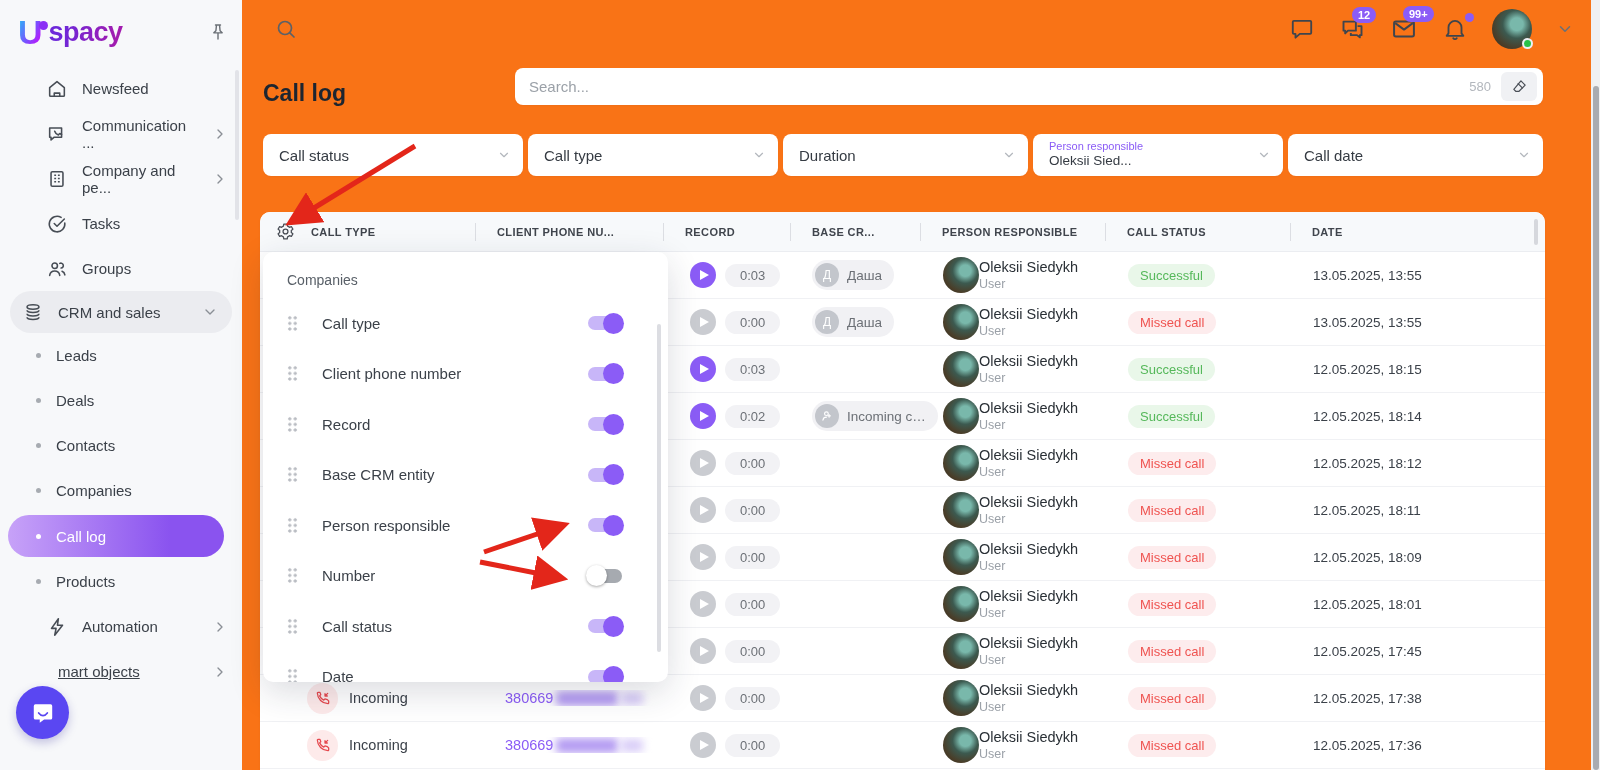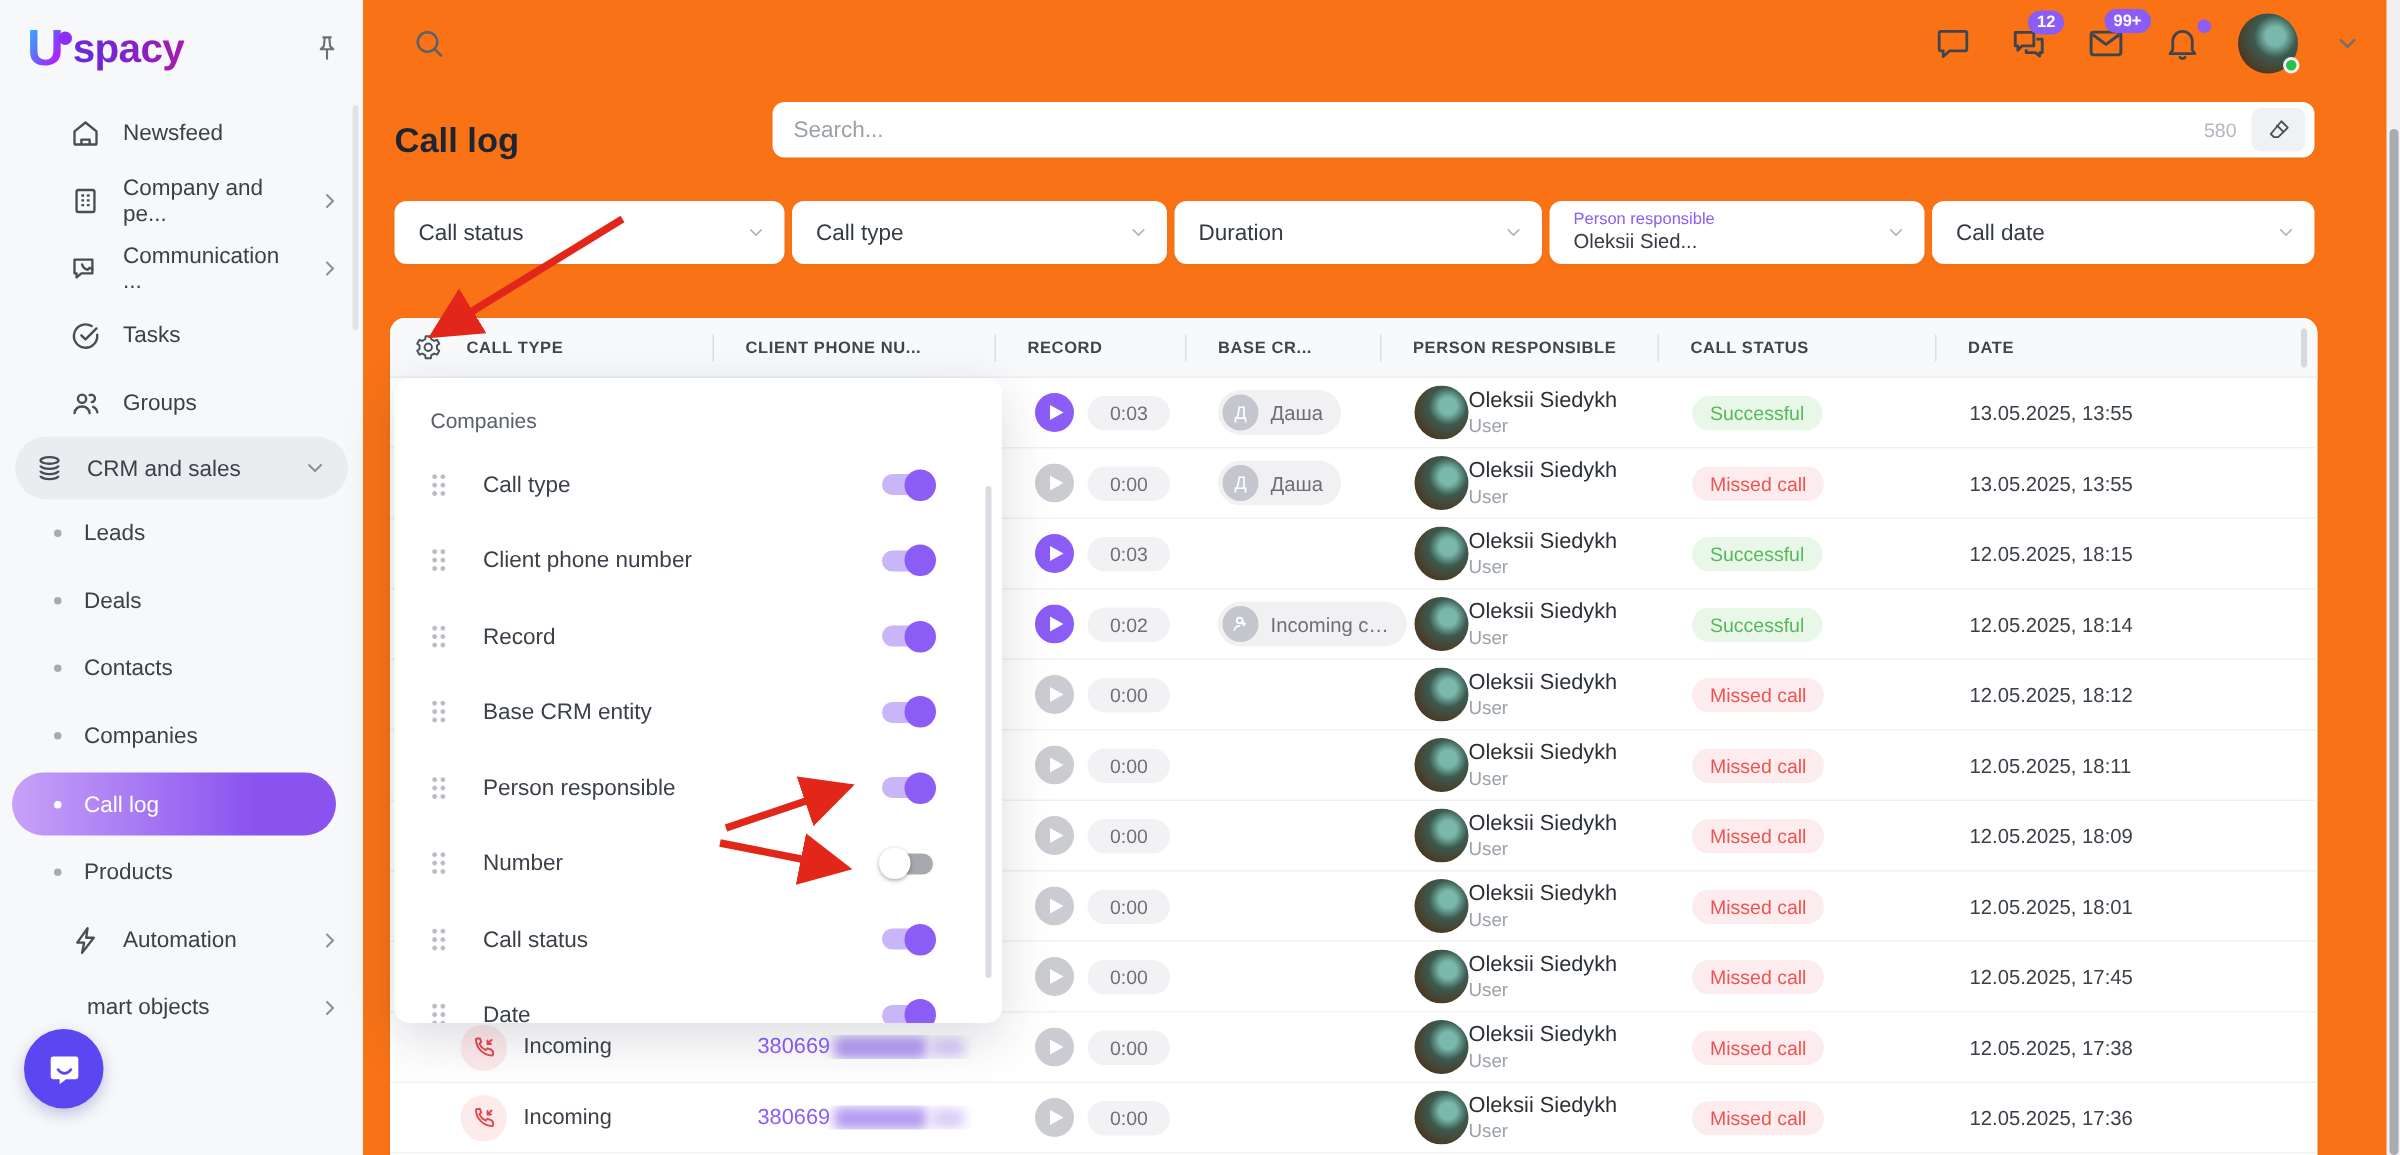--- a/index.html
+++ b/index.html
@@ -125,40 +125,40 @@
       <span class="nico">
           <svg viewBox="0 0 24 24" fill="none" stroke="currentColor" stroke-width="1.7" stroke-linejoin="round">
             <path d="M4 10.5 12 4l8 6.5V19a1 1 0 0 1-1 1H5a1 1 0 0 1-1-1Z"></path>
             <path d="M9 20v-3.5h6V20"></path>
           </svg>
         </span>
       <span>Newsfeed</span>
     </div>
     <div class="nav-item">
       <span class="nico">
+          <svg viewBox="0 0 24 24" fill="none" stroke="currentColor" stroke-width="1.7" stroke-linejoin="round" stroke-linecap="round">
+            <path d="M4 5.5h13v10H9l-3.5 3v-3H4Z"></path>
+            <path d="M9.5 9c.6 2 2 3.4 4 4l1.5-1.5 2 1"></path>
+          </svg>
+        </span>
+      <span>Communication ...</span>
+      <span class="chev">
+          <svg width="16" height="16" viewBox="0 0 24 24" fill="none" stroke="currentColor" stroke-width="2" stroke-linecap="round" stroke-linejoin="round">
+            <polyline points="9,6 15,12 9,18"></polyline>
+          </svg>
+        </span>
+    </div>
+    <div class="nav-item">
+      <span class="nico">
           <svg viewBox="0 0 24 24" fill="none" stroke="currentColor" stroke-width="1.7" stroke-linejoin="round">
             <rect x="5.5" y="4" width="13" height="16" rx="1.5"></rect>
             <path d="M9 8h2M13 8h2M9 11.5h2M13 11.5h2M9 15h2M13 15h2"></path>
           </svg>
         </span>
       <span>Company and pe...</span>
-      <span class="chev">
-          <svg width="16" height="16" viewBox="0 0 24 24" fill="none" stroke="currentColor" stroke-width="2" stroke-linecap="round" stroke-linejoin="round">
-            <polyline points="9,6 15,12 9,18"></polyline>
-          </svg>
-        </span>
-    </div>
-    <div class="nav-item">
-      <span class="nico">
-          <svg viewBox="0 0 24 24" fill="none" stroke="currentColor" stroke-width="1.7" stroke-linejoin="round" stroke-linecap="round">
-            <path d="M4 5.5h13v10H9l-3.5 3v-3H4Z"></path>
-            <path d="M9.5 9c.6 2 2 3.4 4 4l1.5-1.5 2 1"></path>
-          </svg>
-        </span>
-      <span>Communication ...</span>
       <span class="chev">
           <svg width="16" height="16" viewBox="0 0 24 24" fill="none" stroke="currentColor" stroke-width="2" stroke-linecap="round" stroke-linejoin="round">
             <polyline points="9,6 15,12 9,18"></polyline>
           </svg>
         </span>
     </div>
     <div class="nav-item">
       <span class="nico">
           <svg viewBox="0 0 24 24" fill="none" stroke="currentColor" stroke-width="1.7" stroke-linecap="round" stroke-linejoin="round">
             <path d="M20.5 11a8.5 8.5 0 1 1-4-6.2"></path>
@@ -221,21 +221,21 @@
             <path d="M13.5 3 6 13.5h5L9.5 21 18 10h-5.5Z"></path>
           </svg>
         </span>
       <span>Automation</span>
       <span class="chev">
           <svg width="16" height="16" viewBox="0 0 24 24" fill="none" stroke="currentColor" stroke-width="2" stroke-linecap="round" stroke-linejoin="round">
             <polyline points="9,6 15,12 9,18"></polyline>
           </svg>
         </span>
     </div>
-    <div class="nav-item" style="padding-left:32px;">
+    <div class="nav-item" style="padding-left:32px;text-decoration:underline;">
       <span>mart objects</span>
       <span class="chev">
           <svg width="16" height="16" viewBox="0 0 24 24" fill="none" stroke="currentColor" stroke-width="2" stroke-linecap="round" stroke-linejoin="round">
             <polyline points="9,6 15,12 9,18"></polyline>
           </svg>
         </span>
     </div>
   </div>
   <div class="side-scroll"></div>
 </div>

